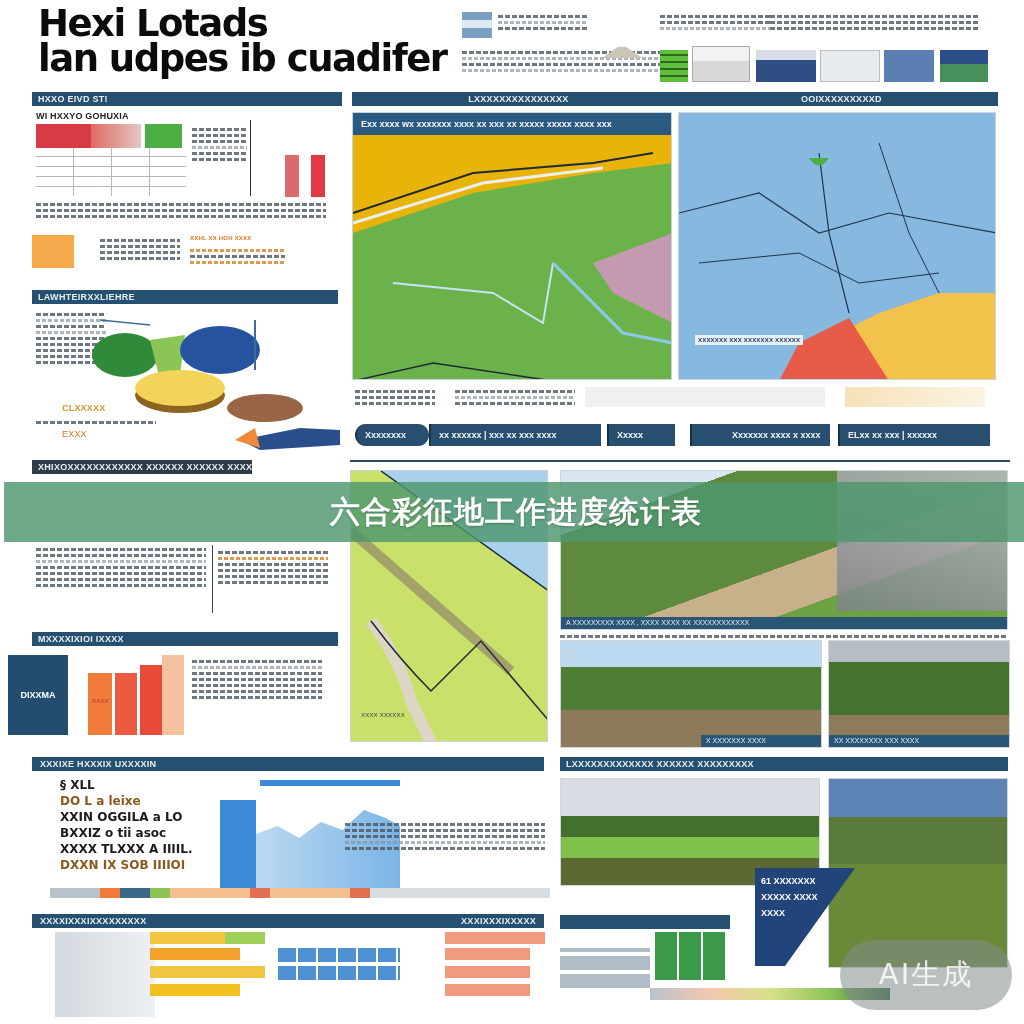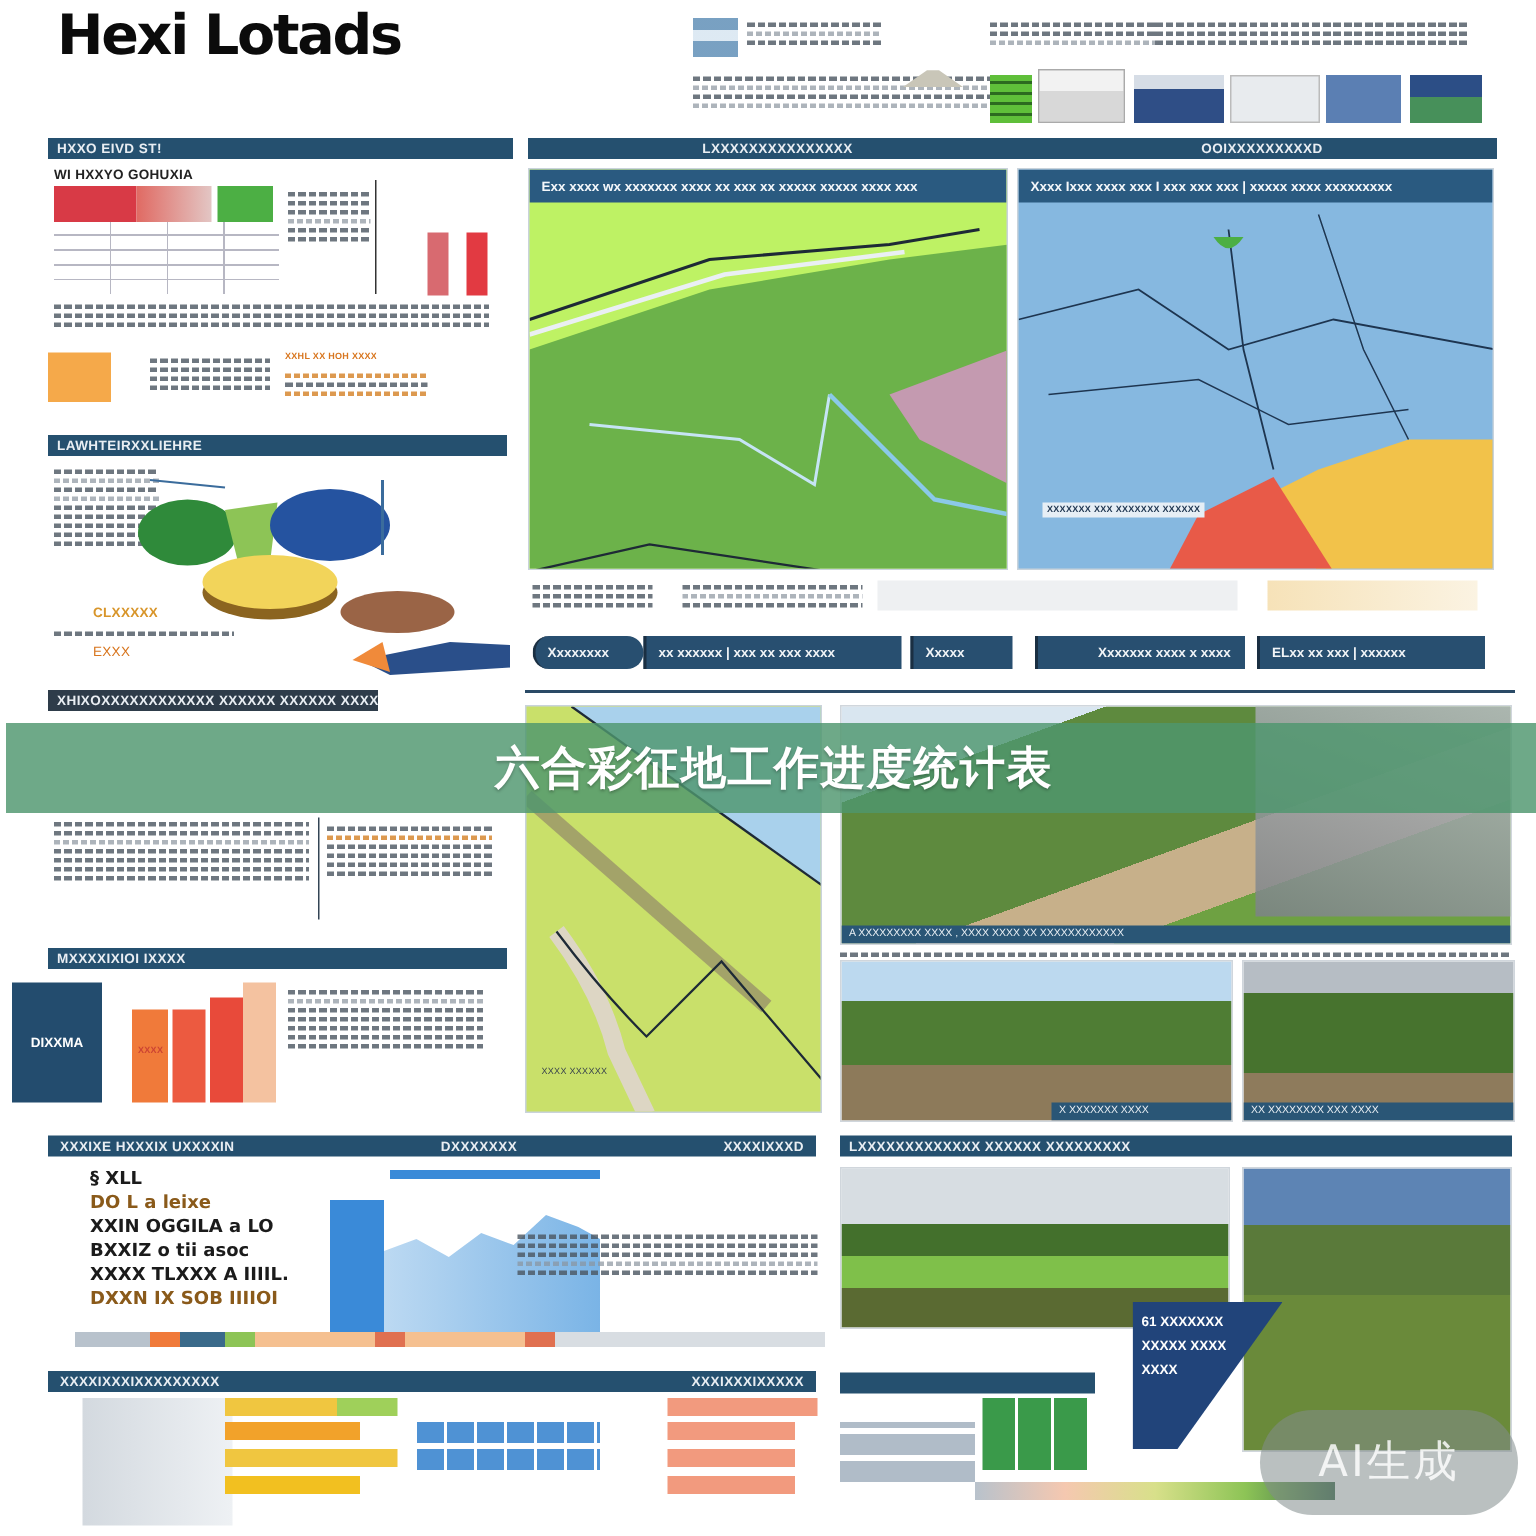--- a/index.html
+++ b/index.html
@@ -29,20 +29,21 @@
   .banner span { font-family: "DejaVu Sans", sans-serif; font-weight: bold; font-size: 30px; color: #ffffff; letter-spacing: 1px; text-shadow: 0 1px 2px rgba(0,0,0,0.25); }
 
   .badge-ai { position: absolute; left: 840px; top: 940px; width: 172px; height: 70px; border-radius: 35px; background: rgba(130,140,140,0.55); display: flex; align-items: center; justify-content: center; }
   .badge-ai span { font-family: "DejaVu Sans", sans-serif; font-size: 29px; color: rgba(255,255,255,0.82); letter-spacing: 2px; }
 </style>
 </head>
 <body>
 
 <div class="abs title">
   <div>Hexi Lotads</div>
+  <div>lan udpes ib cuadifer</div>
 </div>
 
 <div class="abs" style="left:462px;top:8px;width:200px;height:75px;">
   <div class="abs" style="left:0;top:4px;width:30px;height:26px;background:linear-gradient(180deg,#3f78a8 0 30%,#cfe0ee 30% 60%,#3f78a8 60%);opacity:.7;"></div>
   <div class="abs" style="left:36px;top:4px;width:90px;">
       <div class="line"></div>
       <div class="line lt"></div>
       <div class="line"></div>
     </div>
   <div class="abs" style="left:0;top:40px;width:200px;">
@@ -175,21 +176,21 @@
     <div class="line"></div>
     <div class="line"></div>
     <div class="line"></div>
   </div>
 
 <div class="hdrbar" style="left:352px;top:92px;width:646px;display:flex;justify-content:space-around;padding:0;">
   <span>LXXXXXXXXXXXXXXX</span>
   <span>OOIXXXXXXXXXD</span>
 </div>
 
-<div class="abs map" style="left:352px;top:112px;width:320px;height:268px;background:#bef264;">
+<div class="abs map" style="left:352px;top:112px;width:320px;height:268px;background:#eab308;">
   <svg class="abs" style="left:0;top:0;" width="320" height="268" viewBox="0 0 320 268">
     <path d="M0 120 L120 80 L240 60 L320 50 L320 268 L0 268 Z" fill="#6cb24a"></path>
     <path d="M240 150 L320 120 L320 210 L260 180 Z" fill="#c49ab0"></path>
     <path d="M0 100 L120 60 L240 50 L300 40" stroke="#1e2a36" stroke-width="2" fill="none"></path>
     <path d="M0 110 L130 70 L250 55" stroke="#eaeff3" stroke-width="3" fill="none"></path>
     <path d="M40 170 L140 180 L190 210 L200 150" stroke="#c6e4f5" stroke-width="2" fill="none"></path>
     <path d="M200 150 L270 220 L320 230" stroke="#8bc9e8" stroke-width="3" fill="none"></path>
     <path d="M0 268 L80 250 L200 268" stroke="#1e2a36" stroke-width="1.5" fill="none"></path>
   </svg>
   <div class="map-head">Exx xxxx wx xxxxxxx xxxx xx xxx xx xxxxx xxxxx xxxx xxx</div>
@@ -198,21 +199,20 @@
 <div class="abs map" style="left:678px;top:112px;width:318px;height:268px;background:#86b8e0;">
   <svg class="abs" style="left:0;top:0;" width="318" height="268" viewBox="0 0 318 268">
     <path d="M160 220 L200 200 L260 180 L318 180 L318 268 L200 268 Z" fill="#f2c24a"></path>
     <path d="M120 230 L170 205 L210 268 L100 268 Z" fill="#e85a48"></path>
     <path d="M0 100 L80 80 L140 120 L210 100 L318 120" stroke="#1e3550" stroke-width="1.2" fill="none"></path>
     <path d="M20 150 L120 140 L180 170 L260 160" stroke="#1e3550" stroke-width="1" fill="none"></path>
     <path d="M140 40 L150 120 L170 200" stroke="#1e3550" stroke-width="1.2" fill="none"></path>
     <path d="M200 30 L230 120 L260 180" stroke="#1e3550" stroke-width="1" fill="none"></path>
     <path d="M130 45 Q140 60 150 45 Z" fill="#4caf44"></path>
   </svg>
-  <div class="map-head">Xxxx Ixxx xxxx xxx I xxx xxx xxx | xxxxx xxxx xxxxxxxxx</div>
   <div class="abs tinytxt" style="left:16px;top:222px;background:#e6eef5;color:#1e3550;font-weight:bold;padding:1px 3px;">XXXXXXX XXX XXXXXXX XXXXXX</div>
 </div>
 
 <div class="abs" style="left:355px;top:385px;width:640px;height:35px;">
   <div class="abs" style="left:0;top:2px;width:80px;">
       <div class="line"></div>
       <div class="line"></div>
       <div class="line"></div>
     </div>
   <div class="abs" style="left:100px;top:2px;width:120px;">
@@ -250,21 +250,21 @@
     <div class="line"></div>
   </div>
 
 <div class="abs photo" style="left:560px;top:640px;width:262px;height:108px;background:linear-gradient(180deg,#bcd9ef 0 25%,#4f7d34 25% 65%,#8d7a5a 65%);">
   <div class="caption-bar" style="bottom:0;left:140px;">X XXXXXXX XXXX</div>
 </div>
 <div class="abs photo" style="left:828px;top:640px;width:182px;height:108px;background:linear-gradient(180deg,#b6bdc4 0 20%,#47732e 20% 70%,#8e7b5c 70%);">
   <div class="caption-bar" style="bottom:0;">XX XXXXXXXX XXX XXXX</div>
 </div>
 
-<div class="hdrbar" style="left:32px;top:757px;width:512px;display:flex;justify-content:space-between;padding:0 8px;">
+<div class="hdrbar" style="left:32px;top:757px;width:512px;display:flex;justify-content:space-between;padding:0 8px;flex-direction:column;">
   <span>XXXIXE HXXXIX UXXXXIN</span>
   <span>DXXXXXXX</span>
   <span>XXXXIXXXD</span>
 </div>
 <div class="abs" style="left:60px;top:777px;font-family:'DejaVu Sans',sans-serif;font-weight:bold;font-size:12px;line-height:16px;color:#1b1b1b;">
   <div>§ XLL</div>
   <div style="color:#8a5a1a;">DO L a leixe</div>
   <div>XXIN OGGILA a LO</div>
   <div>BXXIZ o tii asoc</div>
   <div>XXXX TLXXX A IIIIL.</div>

